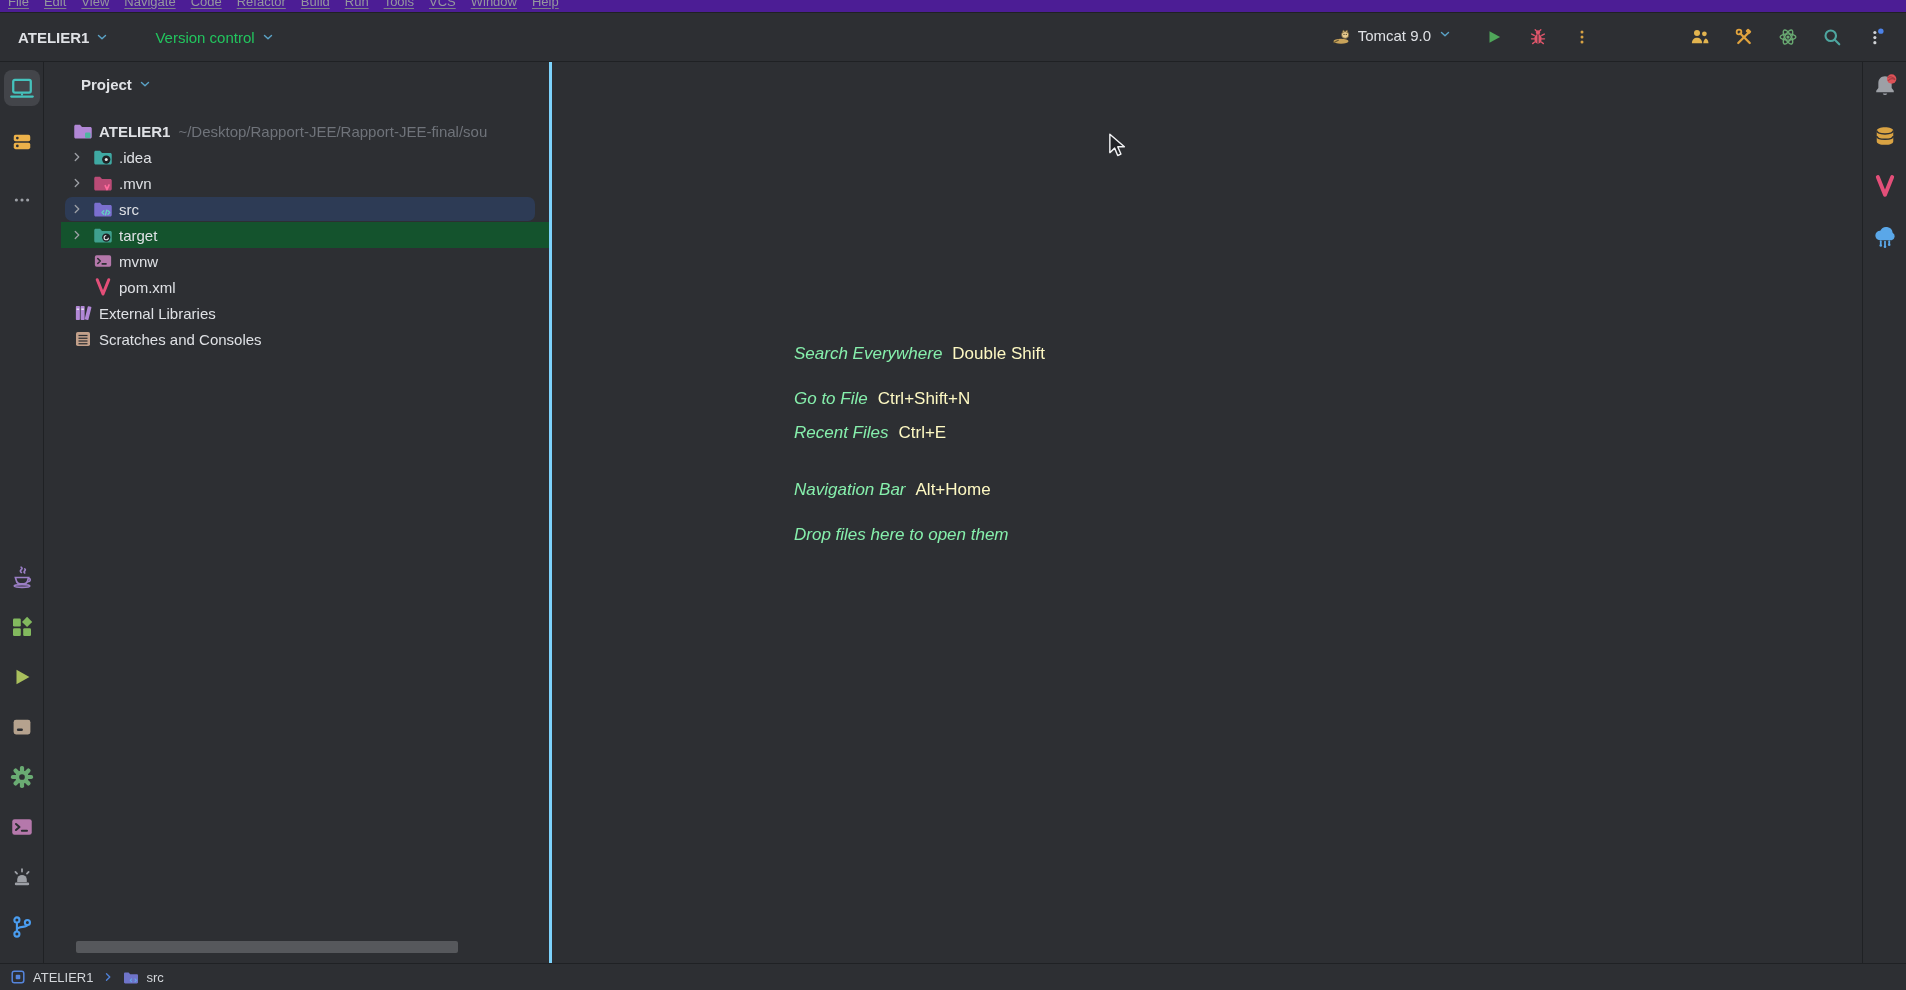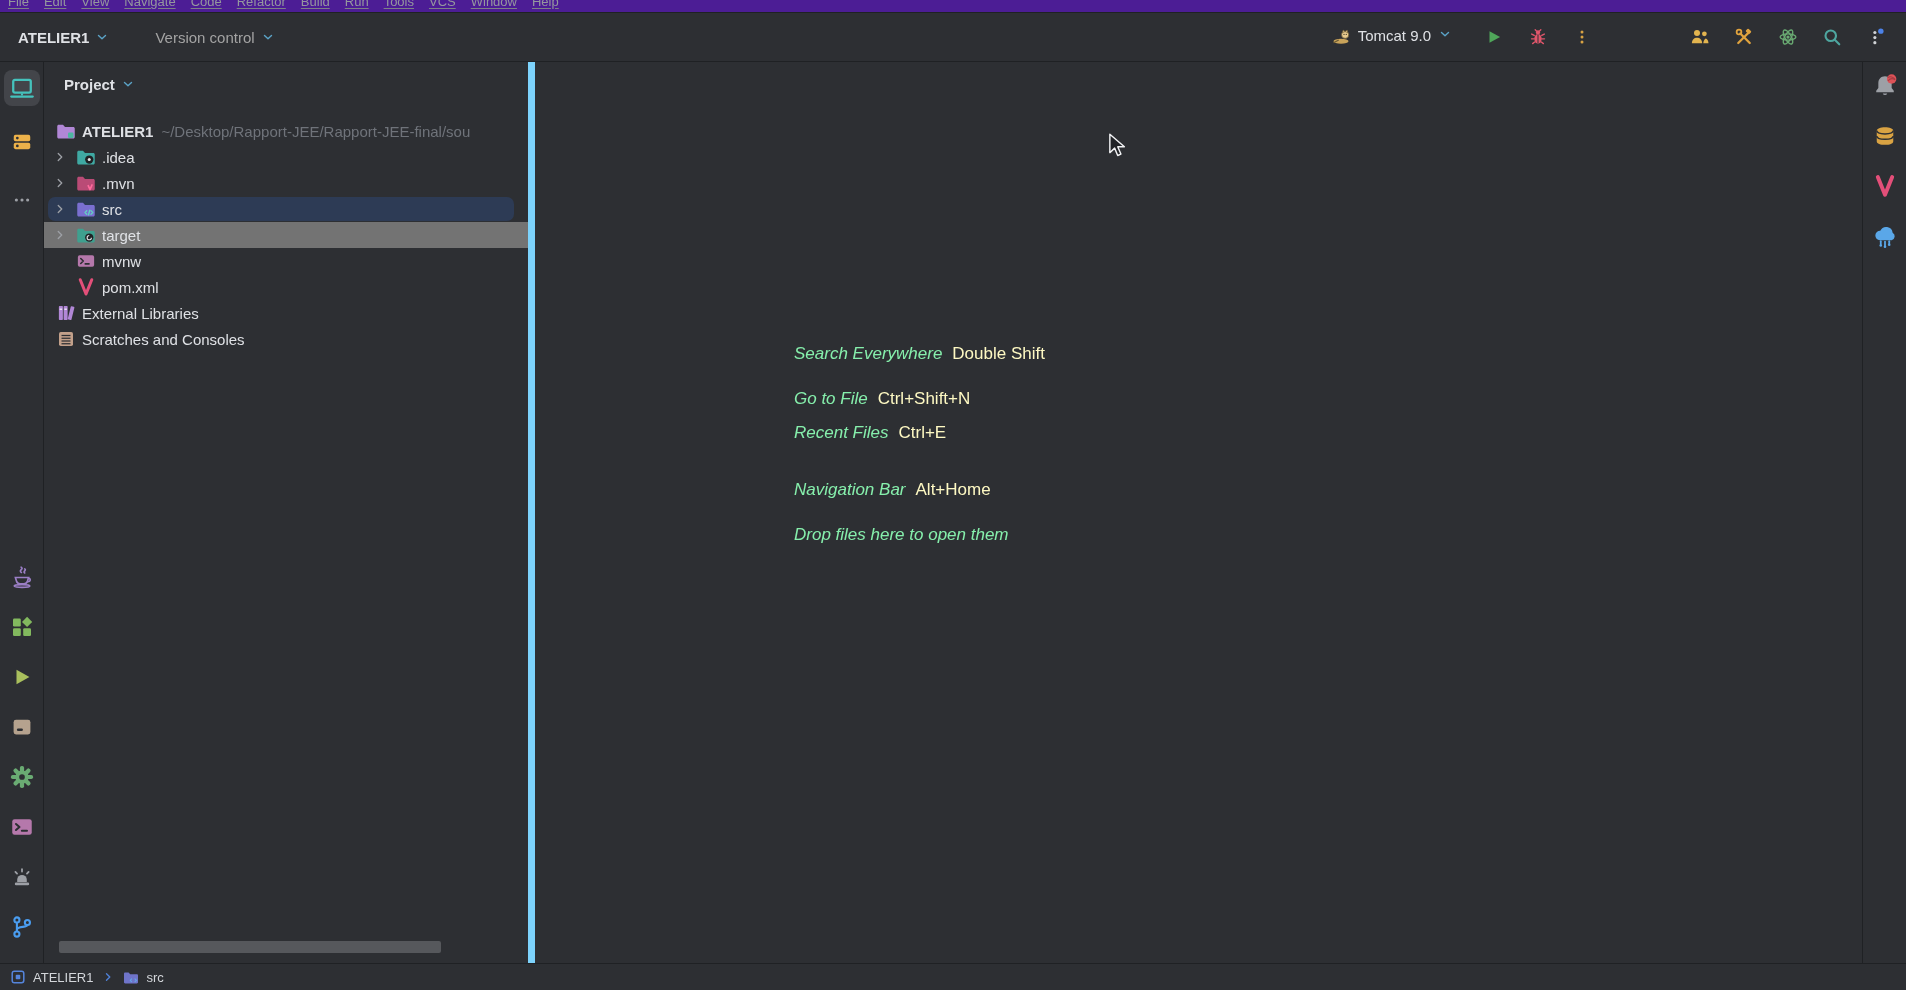--- a/index.html
+++ b/index.html
@@ -15,56 +15,56 @@
   .menu-inner { position:absolute; top:-7px; left:8px; display:flex; gap:15px;
                 font-size:13px; line-height:18px; color:#94979e; white-space:nowrap; }
   .menu-item { text-decoration:underline; text-underline-offset:2px; text-decoration-color:#7d8187; cursor:default; }
   
   #titlebar { position:absolute; top:13px; left:0; right:0; height:49px;
               display:flex; align-items:center; justify-content:space-between;
               padding:0 12px; border-bottom:1px solid #1f2124; background:#2d2f33; z-index:4; }
   .tb-left { display:flex; align-items:center; gap:34px; }
   .tb-btn { display:flex; align-items:center; gap:6px; padding:4px 6px; border-radius:6px; cursor:default; }
   .tb-proj { font-size:15px; font-weight:600; color:#dfe1e5; }
-  .tb-vc   { font-size:15px; font-weight:400; color:#a3a3a3; }
+  .tb-vc   { font-size:15px; font-weight:400; color:#22c55e; }
   .tb-right { display:flex; align-items:center; gap:16px; padding-right:4px; }
   .run-config { display:flex; align-items:flex-start; gap:7px; margin-right:12px; font-size:15px; color:#dfe1e5; }
   .icon-btn { width:28px; height:28px; display:flex; align-items:center; justify-content:center; border-radius:6px; }
   .gap-big { width:58px; }
   
   #left-strip { position:absolute; top:62px; bottom:27px; left:0; width:44px;
                 border-right:1px solid #1f2124; display:flex; flex-direction:column; align-items:center; }
   .tool-btn { width:36px; height:36px; display:flex; align-items:center; justify-content:center; border-radius:8px; }
   .tool-btn.selected { background:#43454a; }
   .ls-top { display:flex; flex-direction:column; align-items:center; padding-top:8px; }
   .ls-services { margin-top:18px; }
   .ls-more { margin-top:22px; }
   .ls-spacer { flex:1; }
   .ls-bottom { display:flex; flex-direction:column; align-items:center; gap:26px; padding-bottom:24px; }
   .ls-bottom .tool-btn { width:24px; height:24px; }
   
-  #project-panel { position:absolute; top:62px; bottom:27px; left:44px; width:491px;
-                   border-right:7px solid #7dd3fc; overflow:hidden; }
+  #project-panel { position:absolute; top:62px; bottom:27px; left:61px; width:491px;
+                   border-right:3px solid #7dd3fc; overflow:hidden; }
   .pp-header { height:44px; display:flex; align-items:center; gap:6px; padding-left:20px;
                font-size:15px; font-weight:600; color:#dfe1e5; }
   .tree { margin-top:12px; }
   .row { display:flex; align-items:center; height:26px; position:relative; font-size:15px;
          color:#dfe1e5; white-space:nowrap; cursor:default; }
   .row > * { position:relative; z-index:1; }
   .row .chev { width:16px; height:16px; margin-left:8px; margin-right:8px; flex:0 0 auto;
                display:flex; align-items:center; justify-content:center; }
   .row .ticon { width:20px; height:20px; margin-right:6px; flex:0 0 auto;
                 display:flex; align-items:center; justify-content:center; }
   .row.indent-root { padding-left:12px; }
   .row.indent-child { padding-left:32px; }
   .row.bold .lbl { font-weight:700; }
   .row .path { margin-left:8px; color:#6f737a; overflow:hidden; }
   .row.selected::before { content:''; position:absolute; left:4px; right:14px; top:1px; bottom:1px;
                           background:#2d3b55; border-radius:7px; z-index:0; }
-  .row.drop { background:#737373; }
+  .row.drop { background:#14532d; }
   #h-scrollbar { position:absolute; left:15px; bottom:10px; width:382px; height:12px;
                  background:#56585c; border-radius:2px; }
   
   #main-area { position:absolute; top:62px; bottom:27px; left:536px; right:44px; }
   .sc-row { position:absolute; left:258px; display:flex; align-items:center; gap:10px;
             font-size:17px; height:22px; }
   .sc-label { color:#86efac;font-style:italic; }
   .sc-keys { color:#fef9c3;text-align:center; }
   #cursor { position:absolute; left:572px; top:71px; z-index:9; }
   

